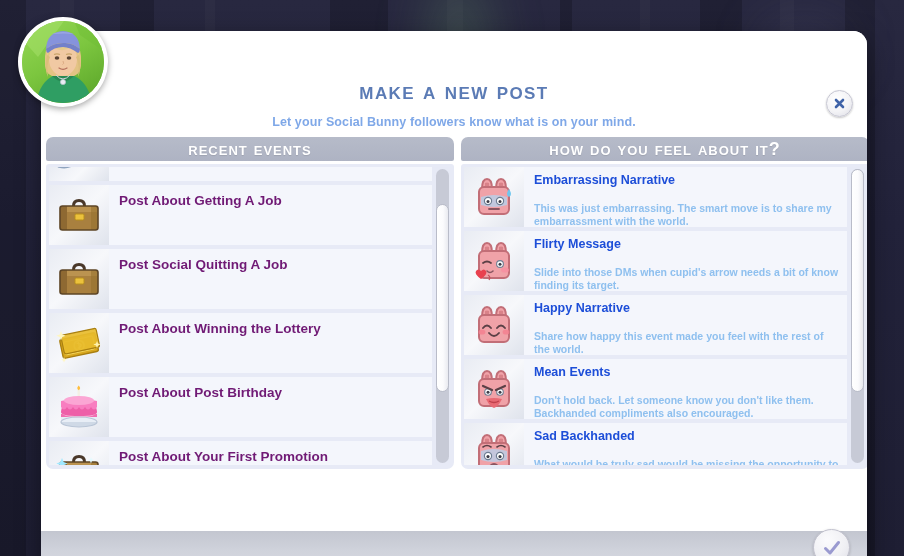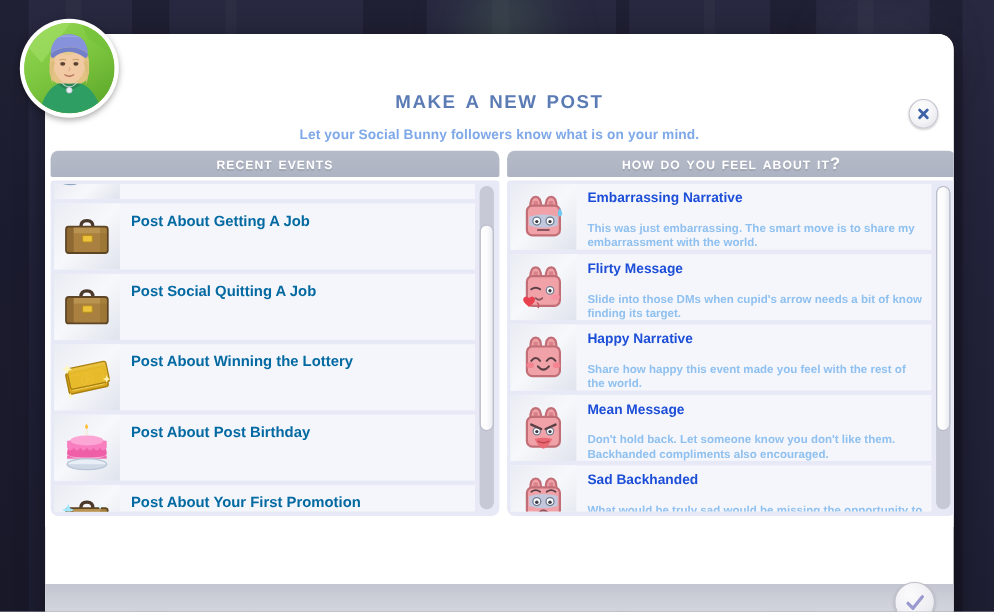--- a/index.html
+++ b/index.html
@@ -116,21 +116,21 @@
     height: 332px;
   }
   #col-left  { left: 5px; }
   #col-right { left: 420px; }
 
   .col-header {
     height: 24px;
     border-radius: 7px 7px 2px 2px;
     background: linear-gradient(180deg, #b6bbc9 0%, #aeb3c3 100%);
     color: #ffffff;
-    font-size: 15px;
+    font-size: 18px;
     font-weight: bold;
     letter-spacing: 1px;
     font-variant: small-caps;
     text-transform: lowercase;
     display: flex;
     align-items: center;
     justify-content: center;
     text-shadow: 0 1px 1px rgba(0,0,0,0.10);
   }
 
@@ -169,21 +169,21 @@
     flex: 0 0 60px;
     background: linear-gradient(135deg, #e9ecf3 0%, #f7f8fb 50%, #dfe3ec 100%);
     position: relative;
     overflow: hidden;
   }
   .ev-label {
     flex: 1;
     padding: 8px 0 0 10px;
     font-size: 13.5px;
     font-weight: bold;
-    color: #0369a1;
+    color: #701a75;
     line-height: 1.2;
   }
 
   
   .fe-row {
     position: relative;
     height: 60px;
     background: #f4f6fc;
     margin-bottom: 4px;
     display: flex;
@@ -497,21 +497,21 @@
                   <circle cx="32" cy="29" r="3.3" fill="#ffffff" stroke="#6e7d92" stroke-width="1.1"></circle>
                   <circle cx="20" cy="29.3" r="1.5" fill="#3c3c48"></circle>
                   <circle cx="32" cy="29.3" r="1.5" fill="#3c3c48"></circle>
                   <path d="M15 23 L24 27" stroke="#5b4046" stroke-width="2.2" stroke-linecap="round"></path>
                   <path d="M37 23 L28 27" stroke="#5b4046" stroke-width="2.2" stroke-linecap="round"></path>
                   <path d="M18 36 Q26 34 34 36 Q30 44 26 45 Q22 44 18 36 Z" fill="#e86a74"></path>
                   <path d="M21 38 Q26 41 31 38" stroke="#c0404c" stroke-width="1.3" fill="none"></path>
                 </svg>
               </div>
               <div class="fe-text">
-                <div class="fe-title">Mean Message</div>
+                <div class="fe-title">Mean Events</div>
                 <div class="fe-desc">Don't hold back. Let someone know you don't like them. Backhanded compliments also encouraged.</div>
               </div>
             </div>
             <div class="fe-row">
               <div class="fe-thumb">
                 <svg viewBox="0 0 52 52" width="52" height="52" style="position:absolute;left:4px;top:4px;">
                   <path d="M14 18 Q14 8 19 8 Q24 8 24 18 Z" fill="#f0a2a8" stroke="#c26e77" stroke-width="2"></path>
                   <path d="M28 18 Q28 8 33 8 Q38 8 38 18 Z" fill="#f0a2a8" stroke="#c26e77" stroke-width="2"></path>
                   <path d="M17 12 Q19 11 21 12 L21 17 L17 17 Z" fill="#d98289"></path>
                   <path d="M31 12 Q33 11 35 12 L35 17 L35 17 L31 17 Z" fill="#d98289"></path>

